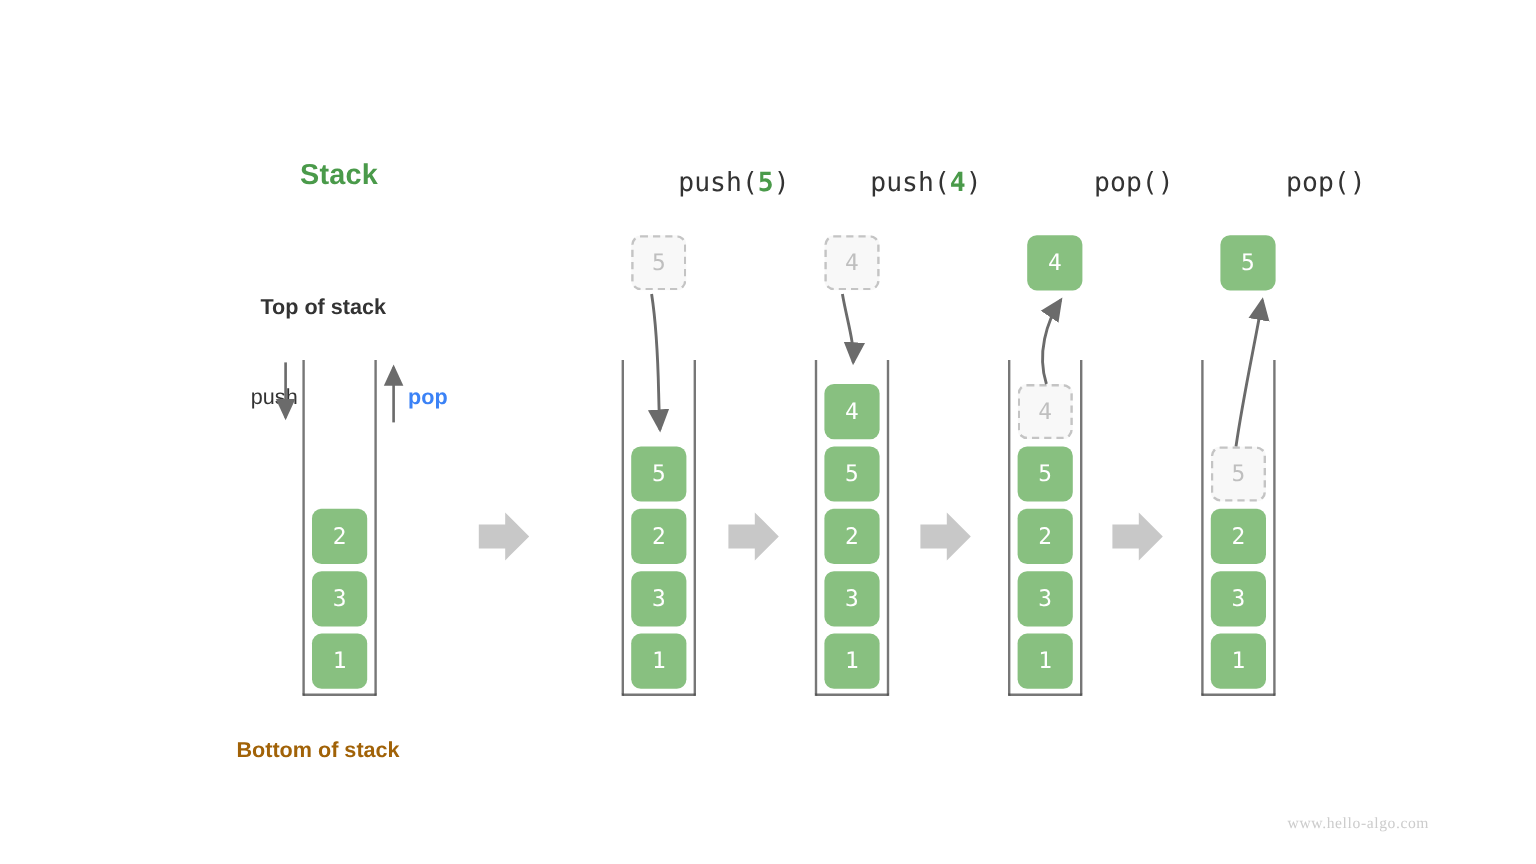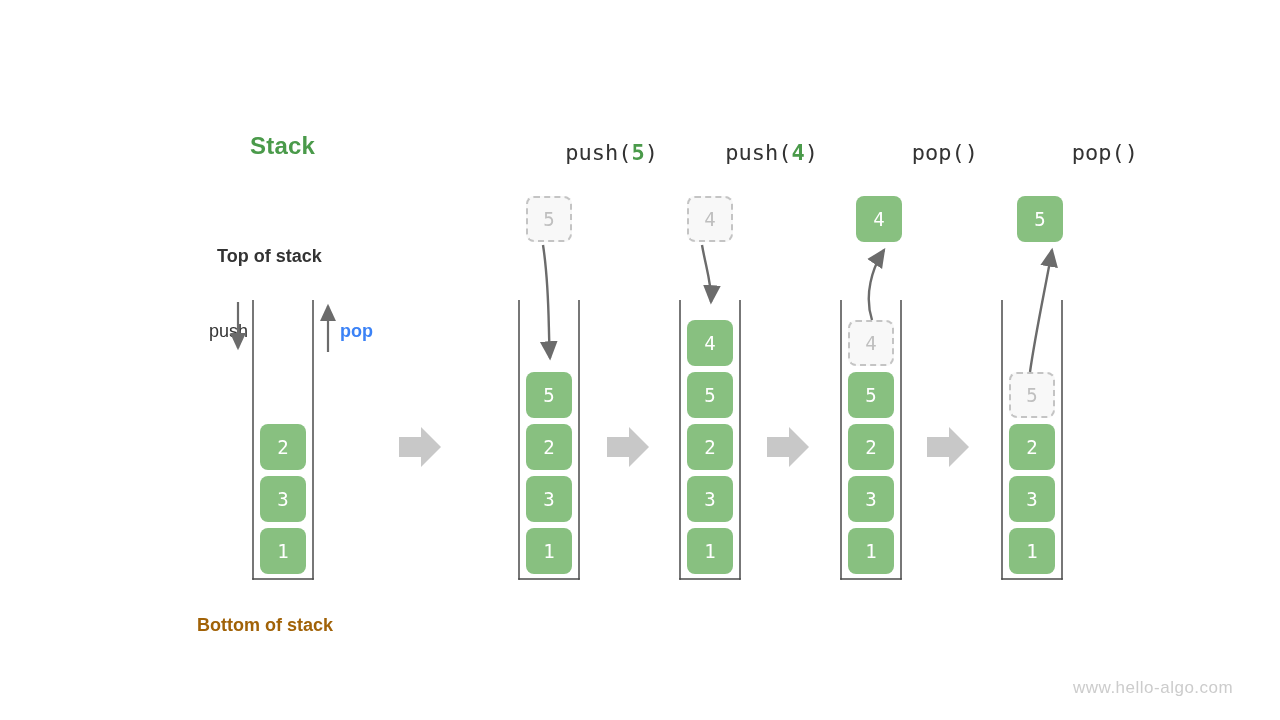--- a/index.html
+++ b/index.html
@@ -45,22 +45,22 @@
     position: absolute; top: 140px;
     width: 180px; text-align: right;
     font-family: "DejaVu Sans Mono", monospace;
     font-size: 22px; color: #333333;
     white-space: nowrap;
   }
   .op-header .arg { color: #4a9a4a; font-weight: bold; }
 
   .watermark {
     position: absolute; left: 1073px; top: 678px;
-    font-family: Liberation Sans, sans-serif;
-    font-size: 17px; color: #cccccc;
+    font-family: Liberation Serif, serif;
+    font-size: 13px; color: #cccccc;
     letter-spacing: .5px;
   }
 
   
   .stack-col { position: absolute; top: 0; }
 
   .container-walls {
     position: absolute;
     width: 62px; height: 282px;
   }

